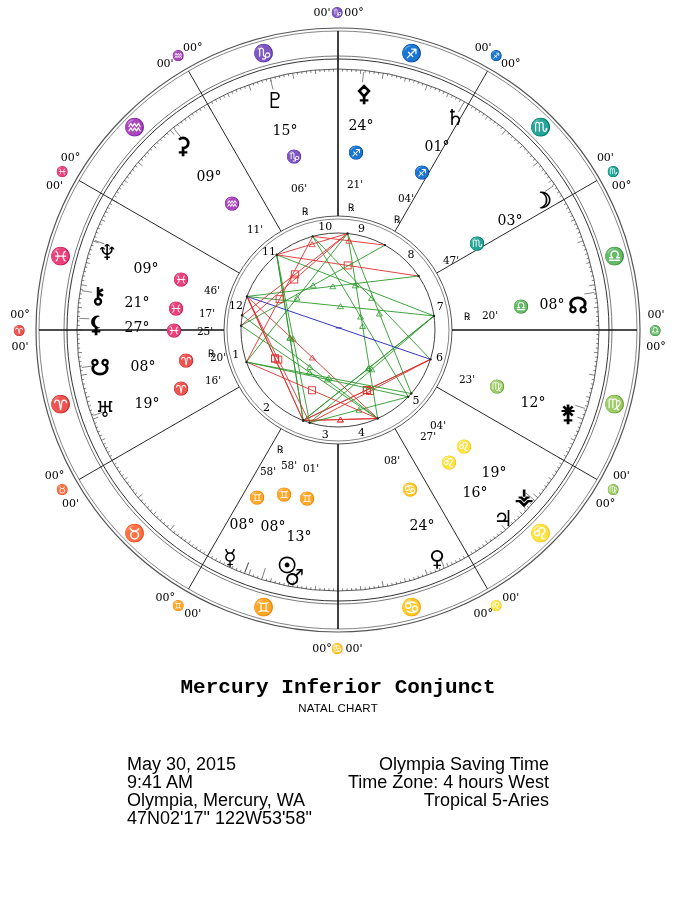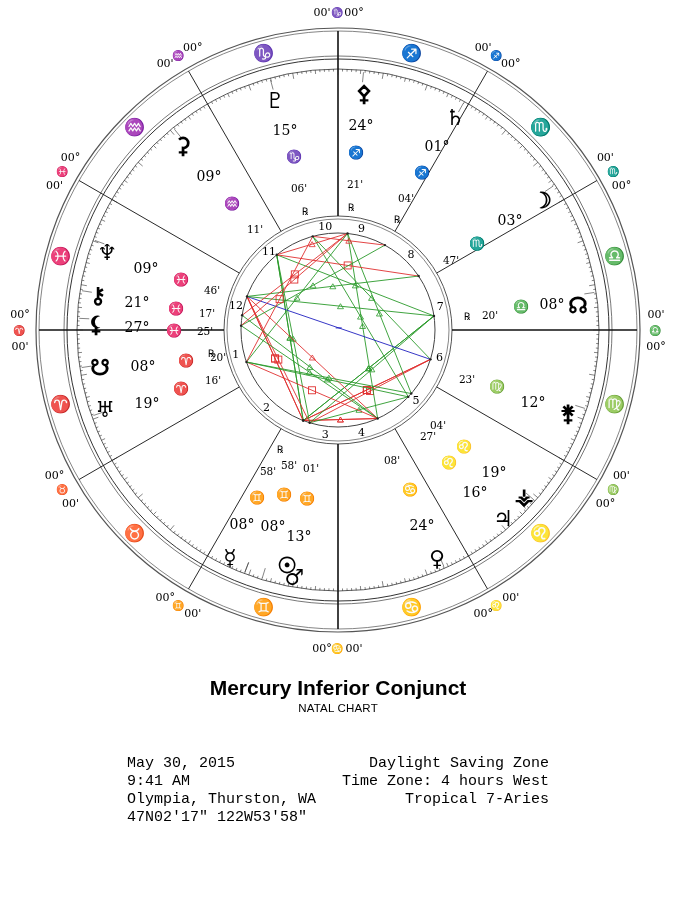--- a/index.html
+++ b/index.html
@@ -1,23 +1,23 @@
 <!DOCTYPE html>
 <html><head>
 <meta charset="utf-8">
 <style>
   html, body { margin:0; padding:0; background:#ffffff; }
   body { width:676px; height:900px; position:relative; overflow:hidden;
          font-family: "DejaVu Serif", "Liberation Serif", serif; color:#000; }
   #wheel { position:absolute; left:0; top:0; width:676px; height:670px; }
   .title { position:absolute; left:0; width:676px; top:676px; text-align:center;
-           font-family:Liberation Sans, sans-serif; font-weight:bold; font-size:21px; }
+           font-family:Liberation Mono, monospace; font-weight:bold; font-size:21px; }
   .subtitle { position:absolute; left:0; width:676px; top:702px; text-align:center;
            font-family:Liberation Sans, sans-serif; font-size:11.5px; letter-spacing:0.2px; }
-  .info { position:absolute; top:755px; font-family:Liberation Mono, monospace; font-size:15px; line-height:18px; }
+  .info { position:absolute; top:755px; font-family:Liberation Sans, sans-serif; font-size:18px; line-height:18px; }
   .info.left { left:127px; text-align:left; }
   .info.right { right:127px; text-align:right; }
   .info div { white-space:nowrap; }
   svg text { font-family:"DejaVu Serif", "Liberation Serif", serif; }
 </style>
 </head>
 <body>
 
 <svg id="wheel" viewBox="0 0 676 670" xmlns="http://www.w3.org/2000/svg">
   <g id="rings">
@@ -698,20 +698,20 @@
       </g>
     </g>
 </svg>
 
 <div class="title">Mercury Inferior Conjunct</div>
 <div class="subtitle">NATAL CHART</div>
 
 <div class="info left">
   <div>May 30, 2015</div>
   <div>9:41 AM</div>
-  <div>Olympia, Thurston, WA</div>
+  <div>Olympia, Mercury, WA</div>
   <div>47N02'17"  122W53'58"</div>
 </div>
 <div class="info right">
-  <div>Daylight Saving Zone</div>
+  <div>Olympia Saving Time</div>
   <div>Time Zone: 4 hours West</div>
-  <div>Tropical 7-Aries</div>
+  <div>Tropical 5-Aries</div>
 </div>
 
 </body></html>

